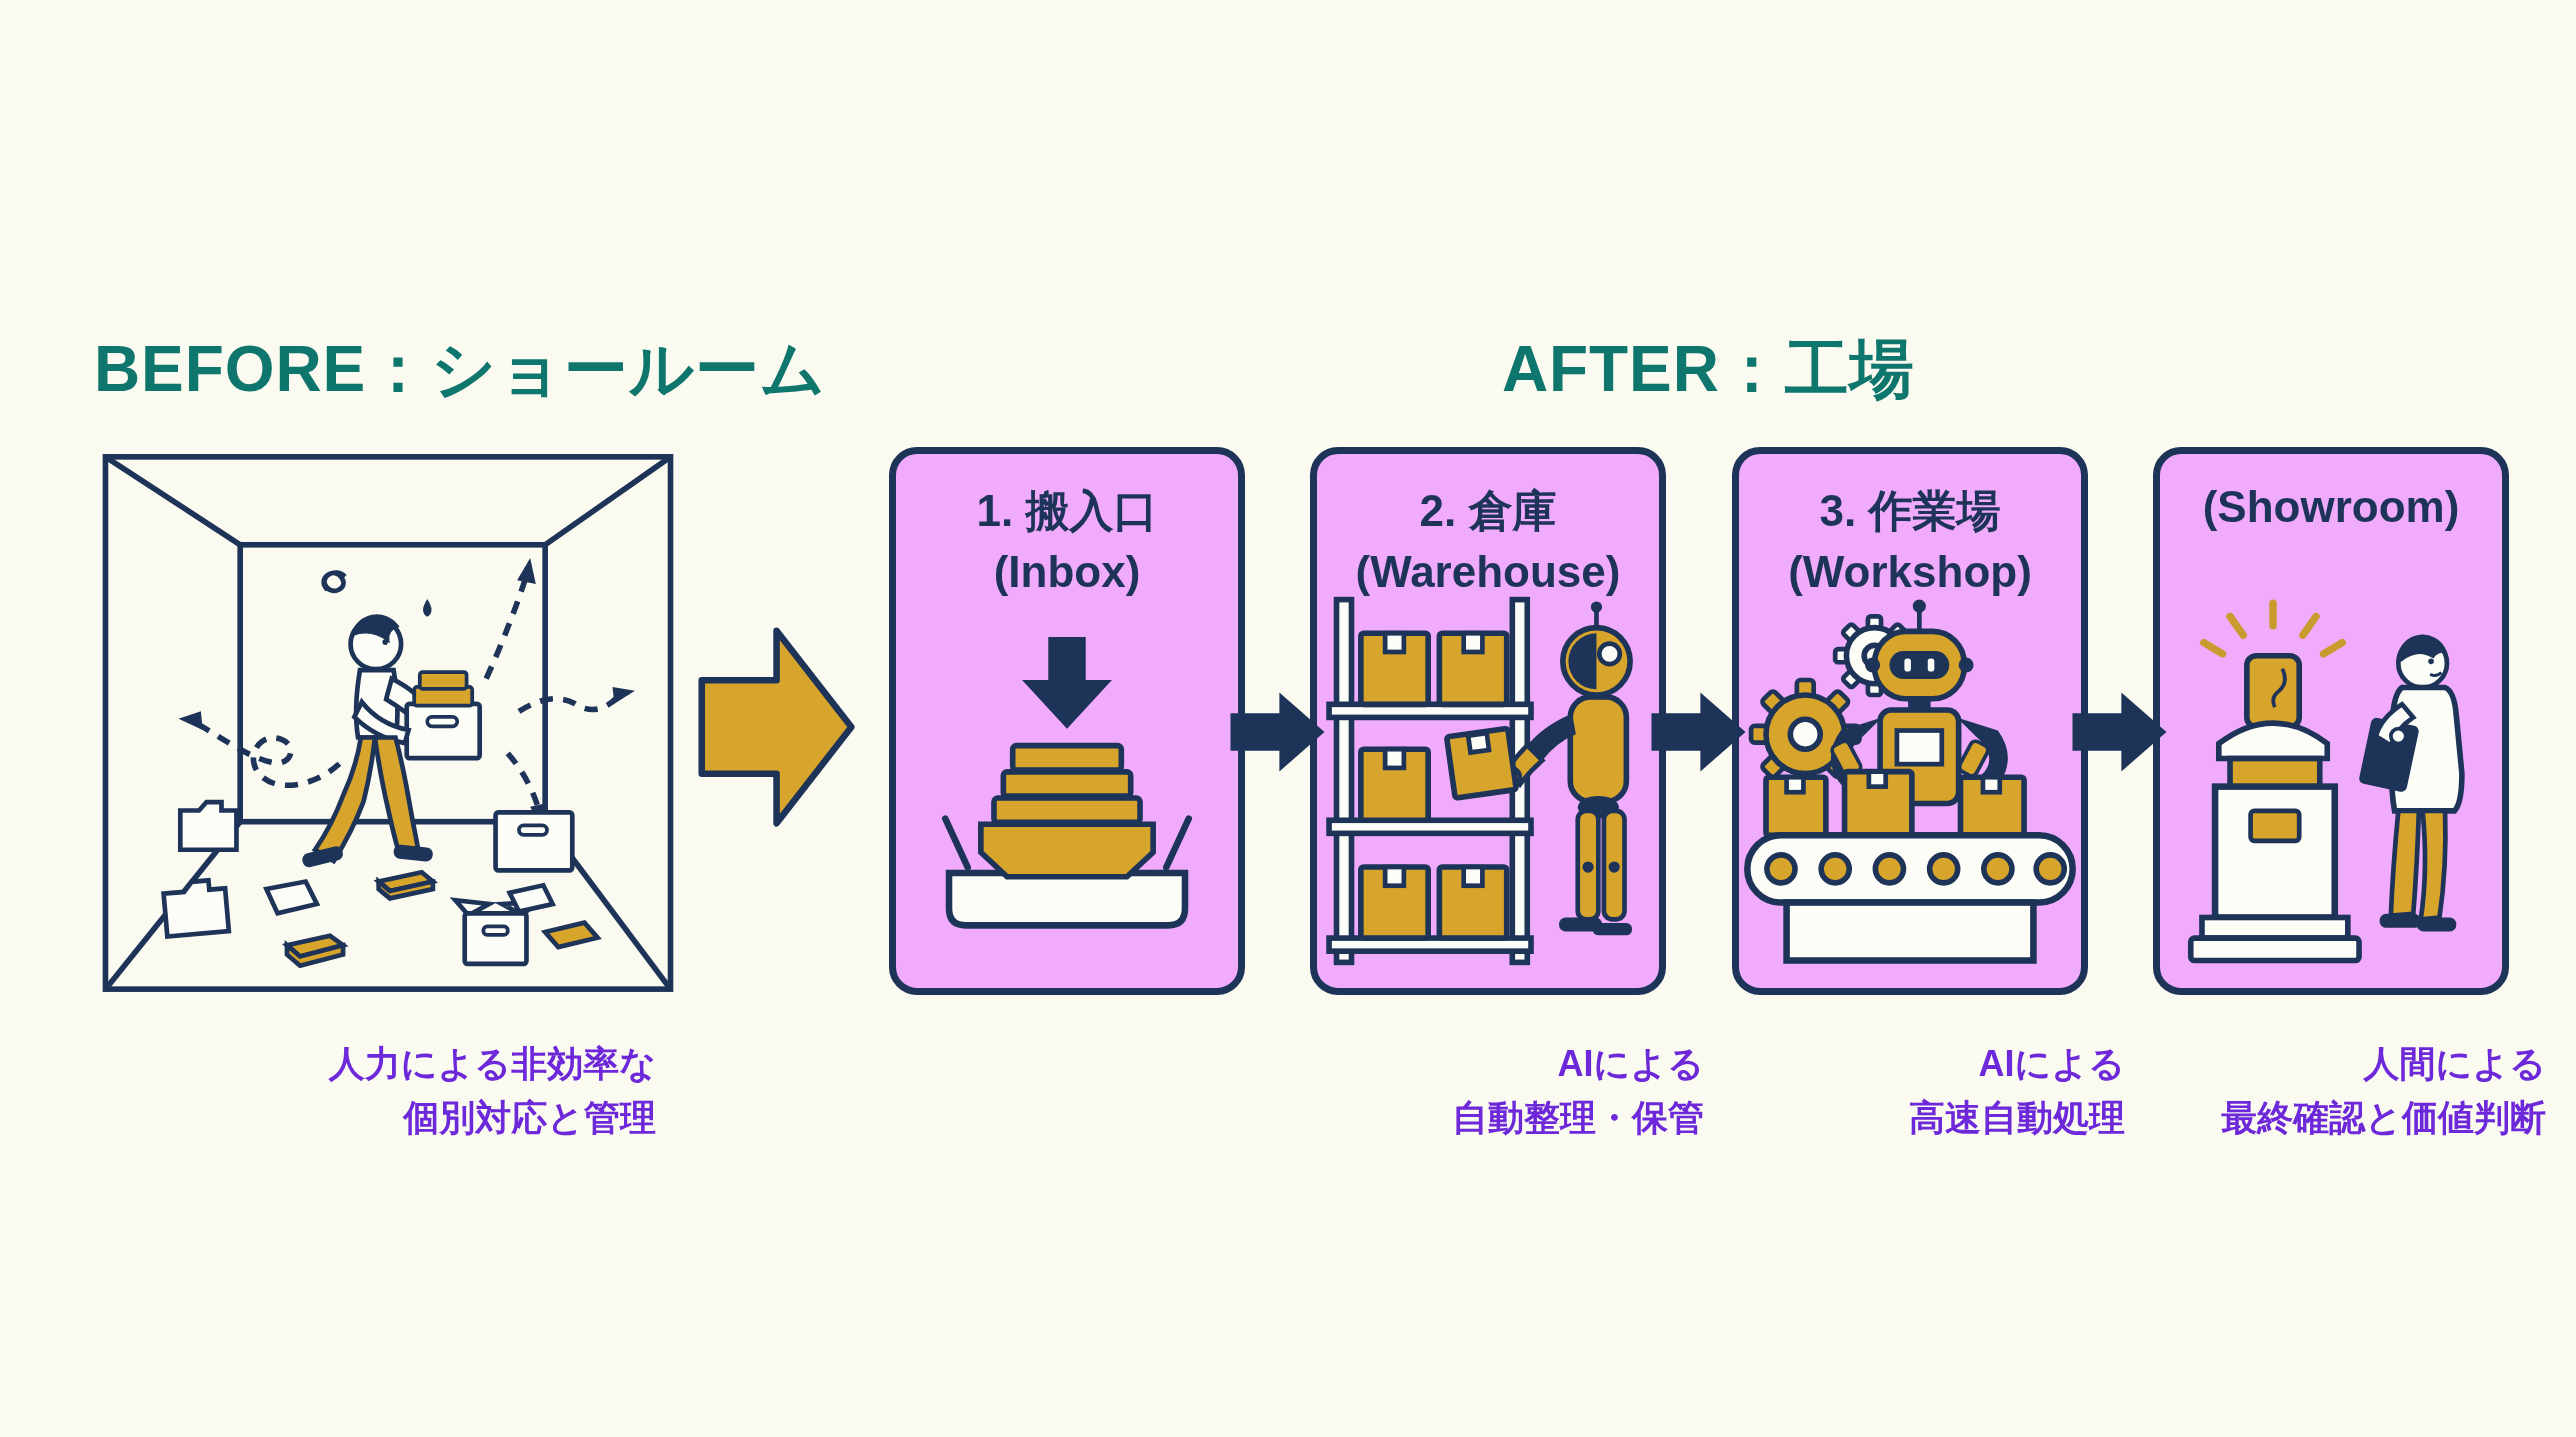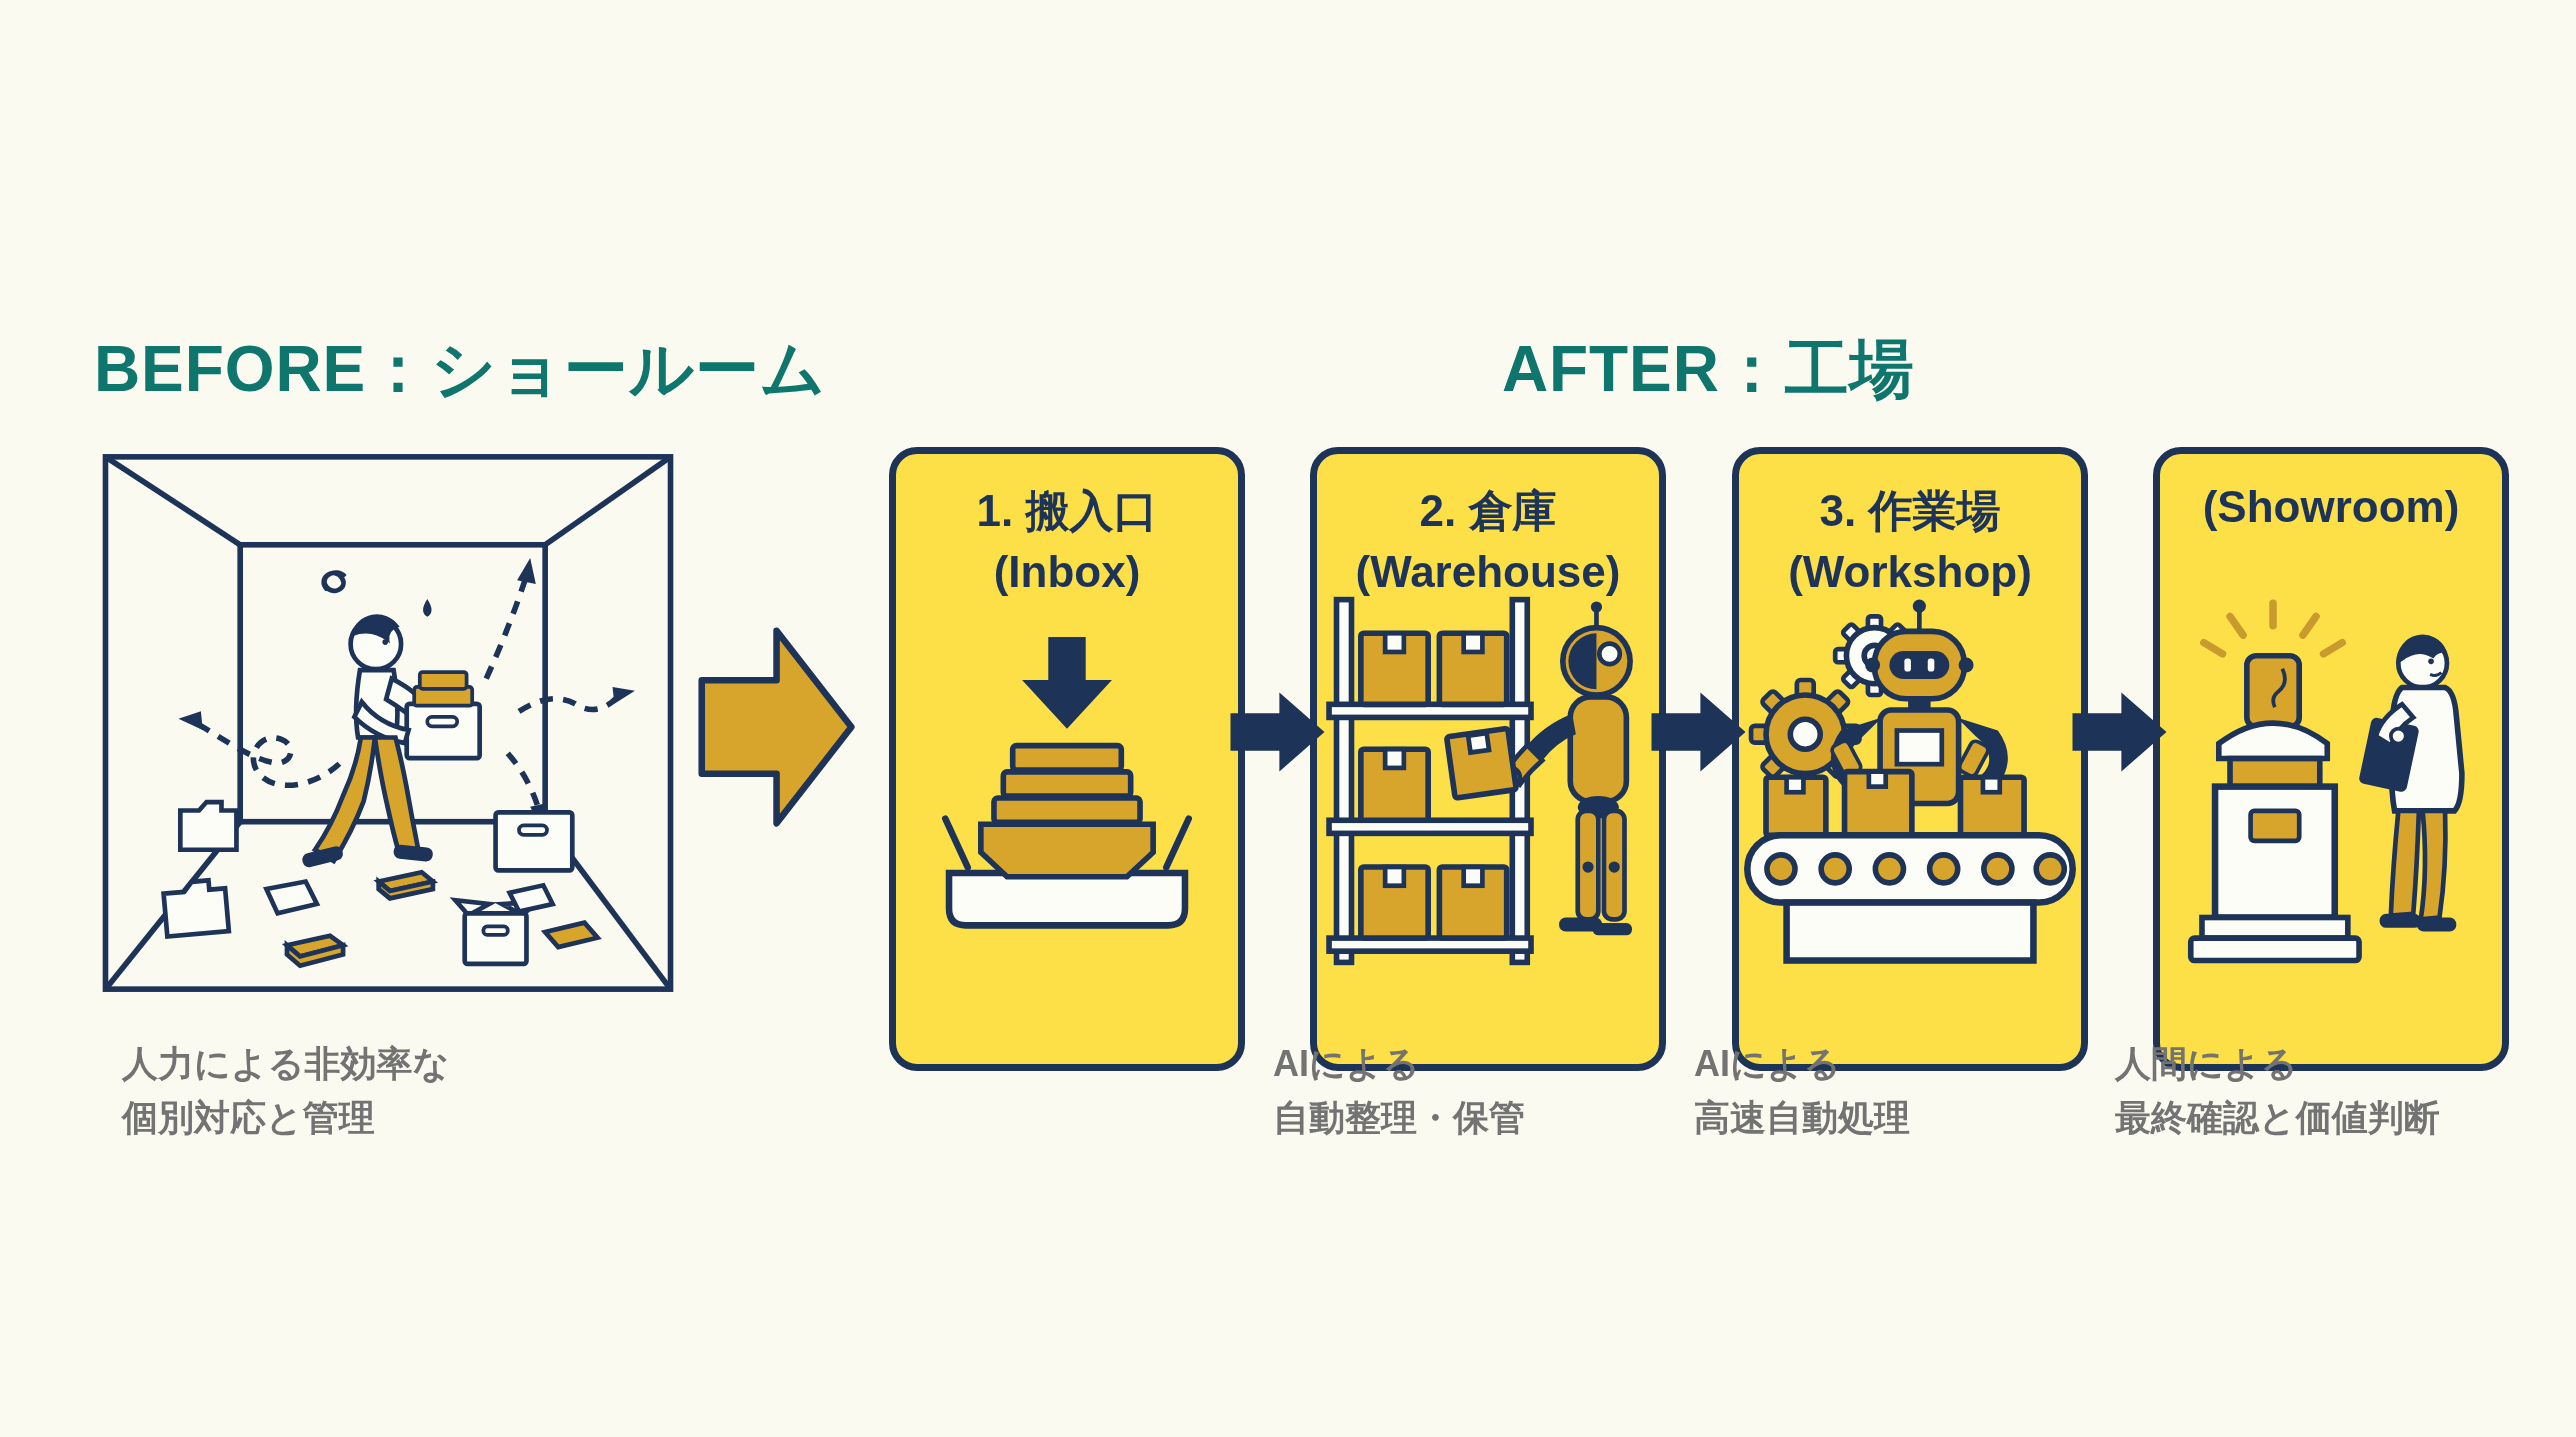--- a/index.html
+++ b/index.html
@@ -8,31 +8,31 @@
     background:#fbfaf1;
     font-family:"Liberation Sans","DejaVu Sans",sans-serif;
     color:#1d3358;
   }
   .stage{position:absolute;left:0;top:0;width:2576px;height:1438px;}
   .title{
     position:absolute;font-size:64px;font-weight:bold;letter-spacing:0.9px;
     color:#0f766e;white-space:nowrap;
   }
   .panel{
-    position:absolute;top:447px;width:356px;height:624px;
-    background:#fde047;border:7.5px solid #1d3358;border-radius:28px;
+    position:absolute;top:447px;width:356px;height:548px;
+    background:#f0abfc;border:7.5px solid #1d3358;border-radius:28px;
     box-sizing:border-box;
   }
   .panel-header{margin-top:28px;text-align:center;color:#1d3358;}
   .panel-title{font-size:44px;font-weight:bold;white-space:nowrap;}
   .panel-sub{font-size:44px;font-weight:bold;margin-top:5.6px;}
   .icon-wrap{position:absolute;left:50%;transform:translateX(-50%);}
   .caption{
-    position:absolute;top:1037px;text-align:left;
-    font-size:36px;font-weight:bold;line-height:1.5;color:#737373;
+    position:absolute;top:1037px;text-align:right;
+    font-size:36px;font-weight:bold;line-height:1.5;color:#6d28d9;
   }
   .caption span{display:block;}
   .room-wrap{position:absolute;left:98px;top:449px;width:580px;height:548px;}
   .arrow-big{position:absolute;left:698px;top:610px;width:159px;height:234px;}
   .arrow-small{position:absolute;top:685px;width:97px;height:94px;}
 </style>
 </head>
 <body>
 
 <div class="stage">

